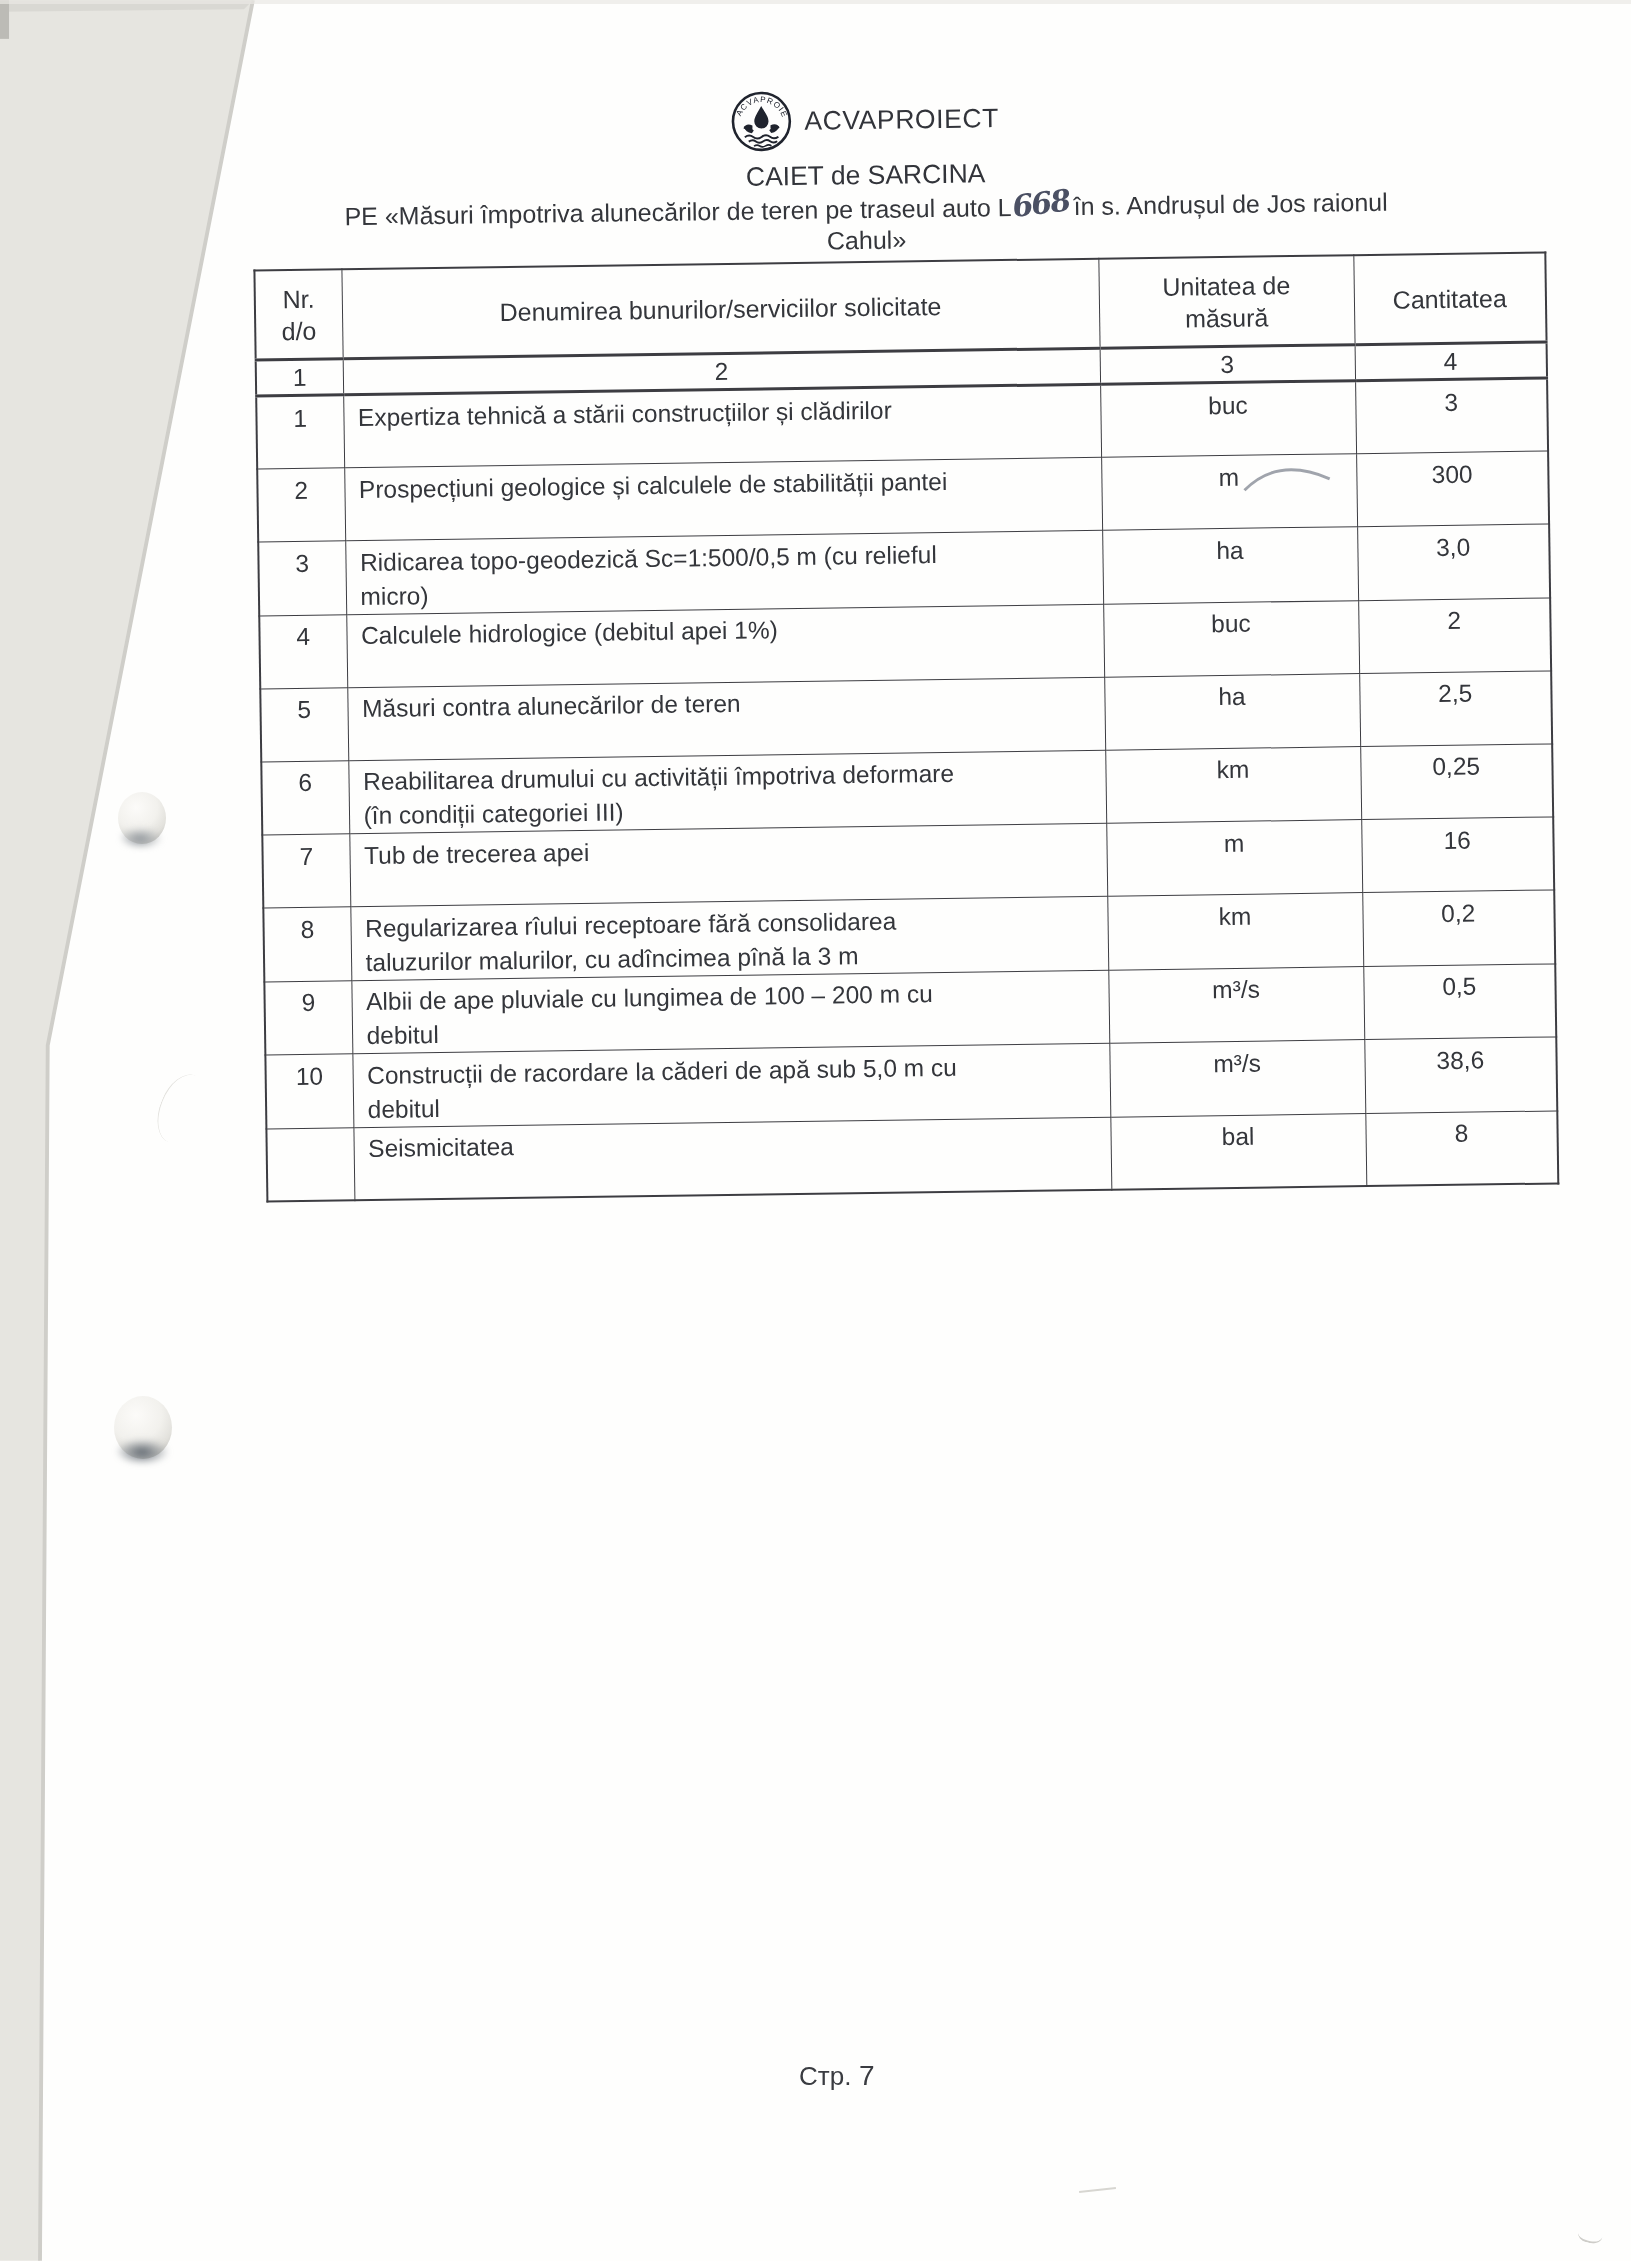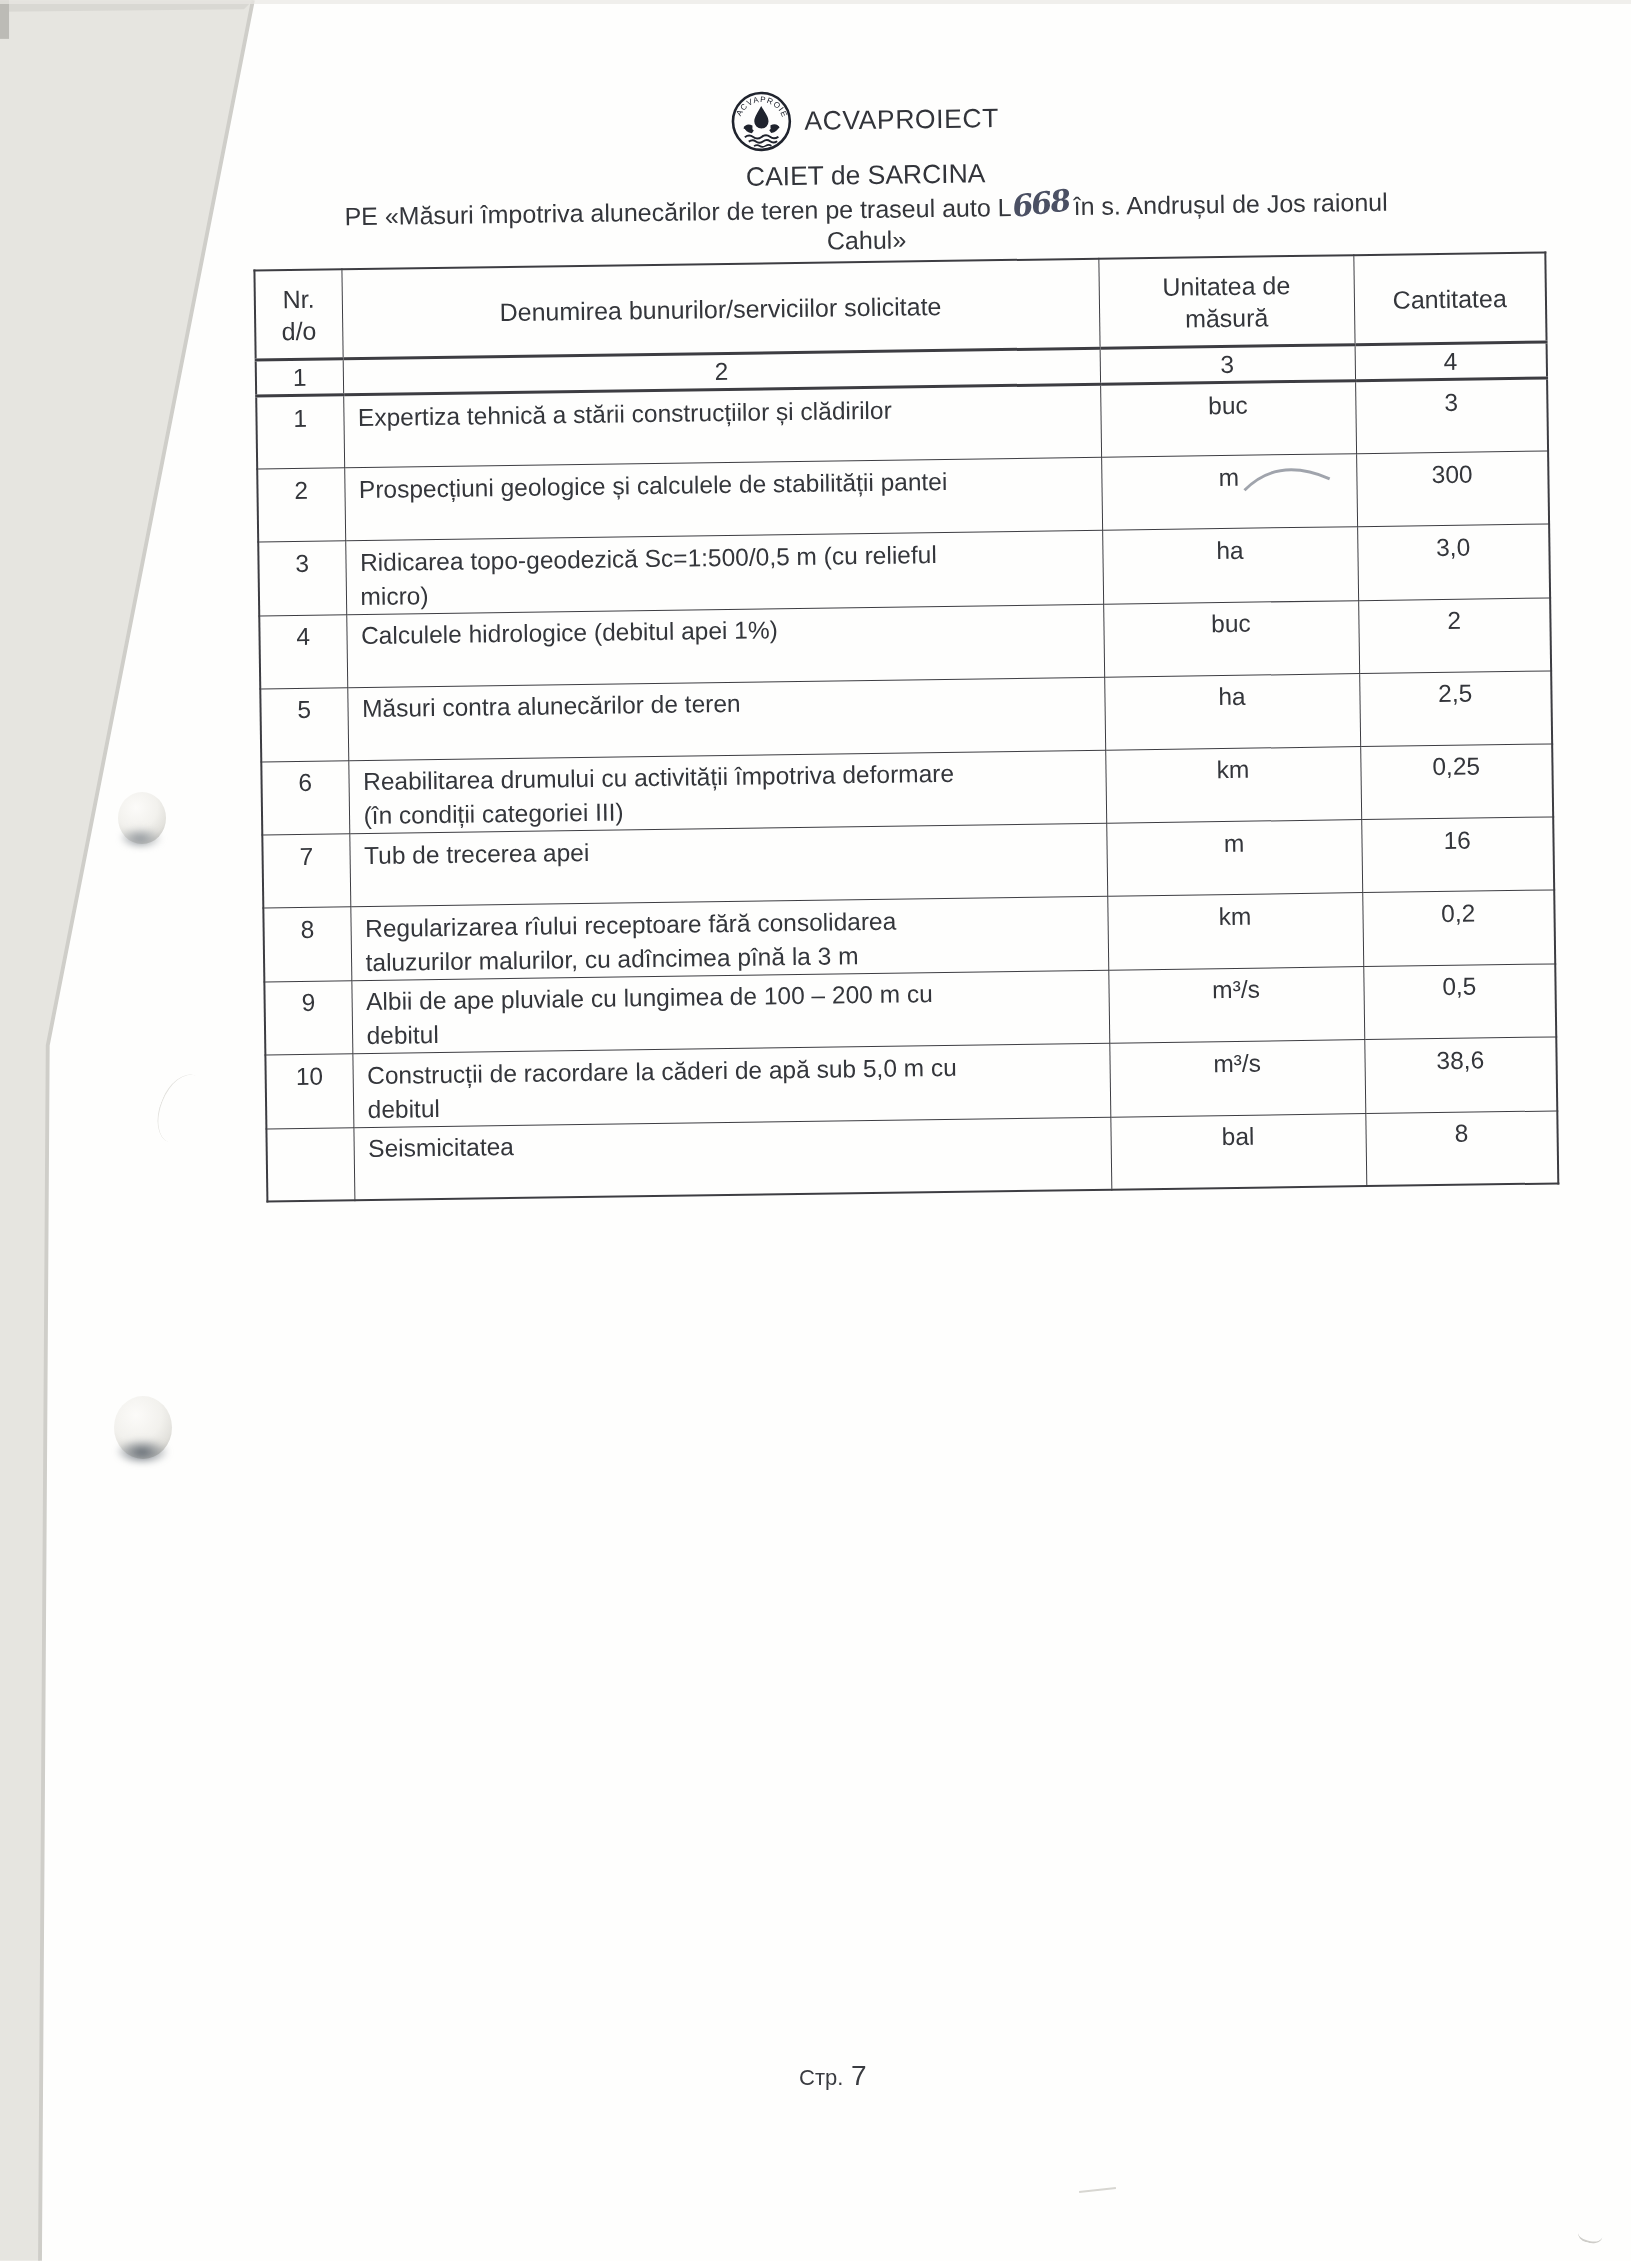--- a/index.html
+++ b/index.html
@@ -54,21 +54,21 @@
   
   .pen-arc{position:absolute;left:1016px;top:379px;width:97px;height:34px;}
   .faint-curve{position:absolute;left:160px;top:1073px;width:43px;height:72px;
     border-left:1.9px solid #dcdbd6;border-radius:50%;transform:rotate(22deg);opacity:.8;}
   .bottom-dash{position:absolute;left:1079px;top:2189px;width:37px;height:0;
     border-top:2.6px solid #d7d6d1;transform:rotate(-6deg);}
   .corner-mark{position:absolute;left:1578px;top:2224px;width:24.5px;height:17px;
     border-bottom:2.6px solid #c6c5c0;border-radius:45%;transform:rotate(12deg);opacity:.85;}
 
   .footer{position:absolute;left:799px;top:2060px;white-space:nowrap;color:#3a3c41;}
-  .footer .lbl{font-size:22px;margin-top:46px;}
+  .footer .lbl{font-size:26px;margin-top:46px;}
   .footer .num{font-size:28px;margin-left:7.7px;}
 </style>
 </head>
 <body>
 
 <div class="page">
 
   <svg class="bg-svg" width="1631" height="2261" aria-hidden="true" viewBox="0 0 2528 3504">
     <polygon points="0,0 392,0 74,1620 62,3504 0,3504" fill="#e6e5e0"></polygon>
     <path d="M392,0 L74,1620 L62,3504" stroke="#cfcec9" stroke-width="6" fill="none"></path>

